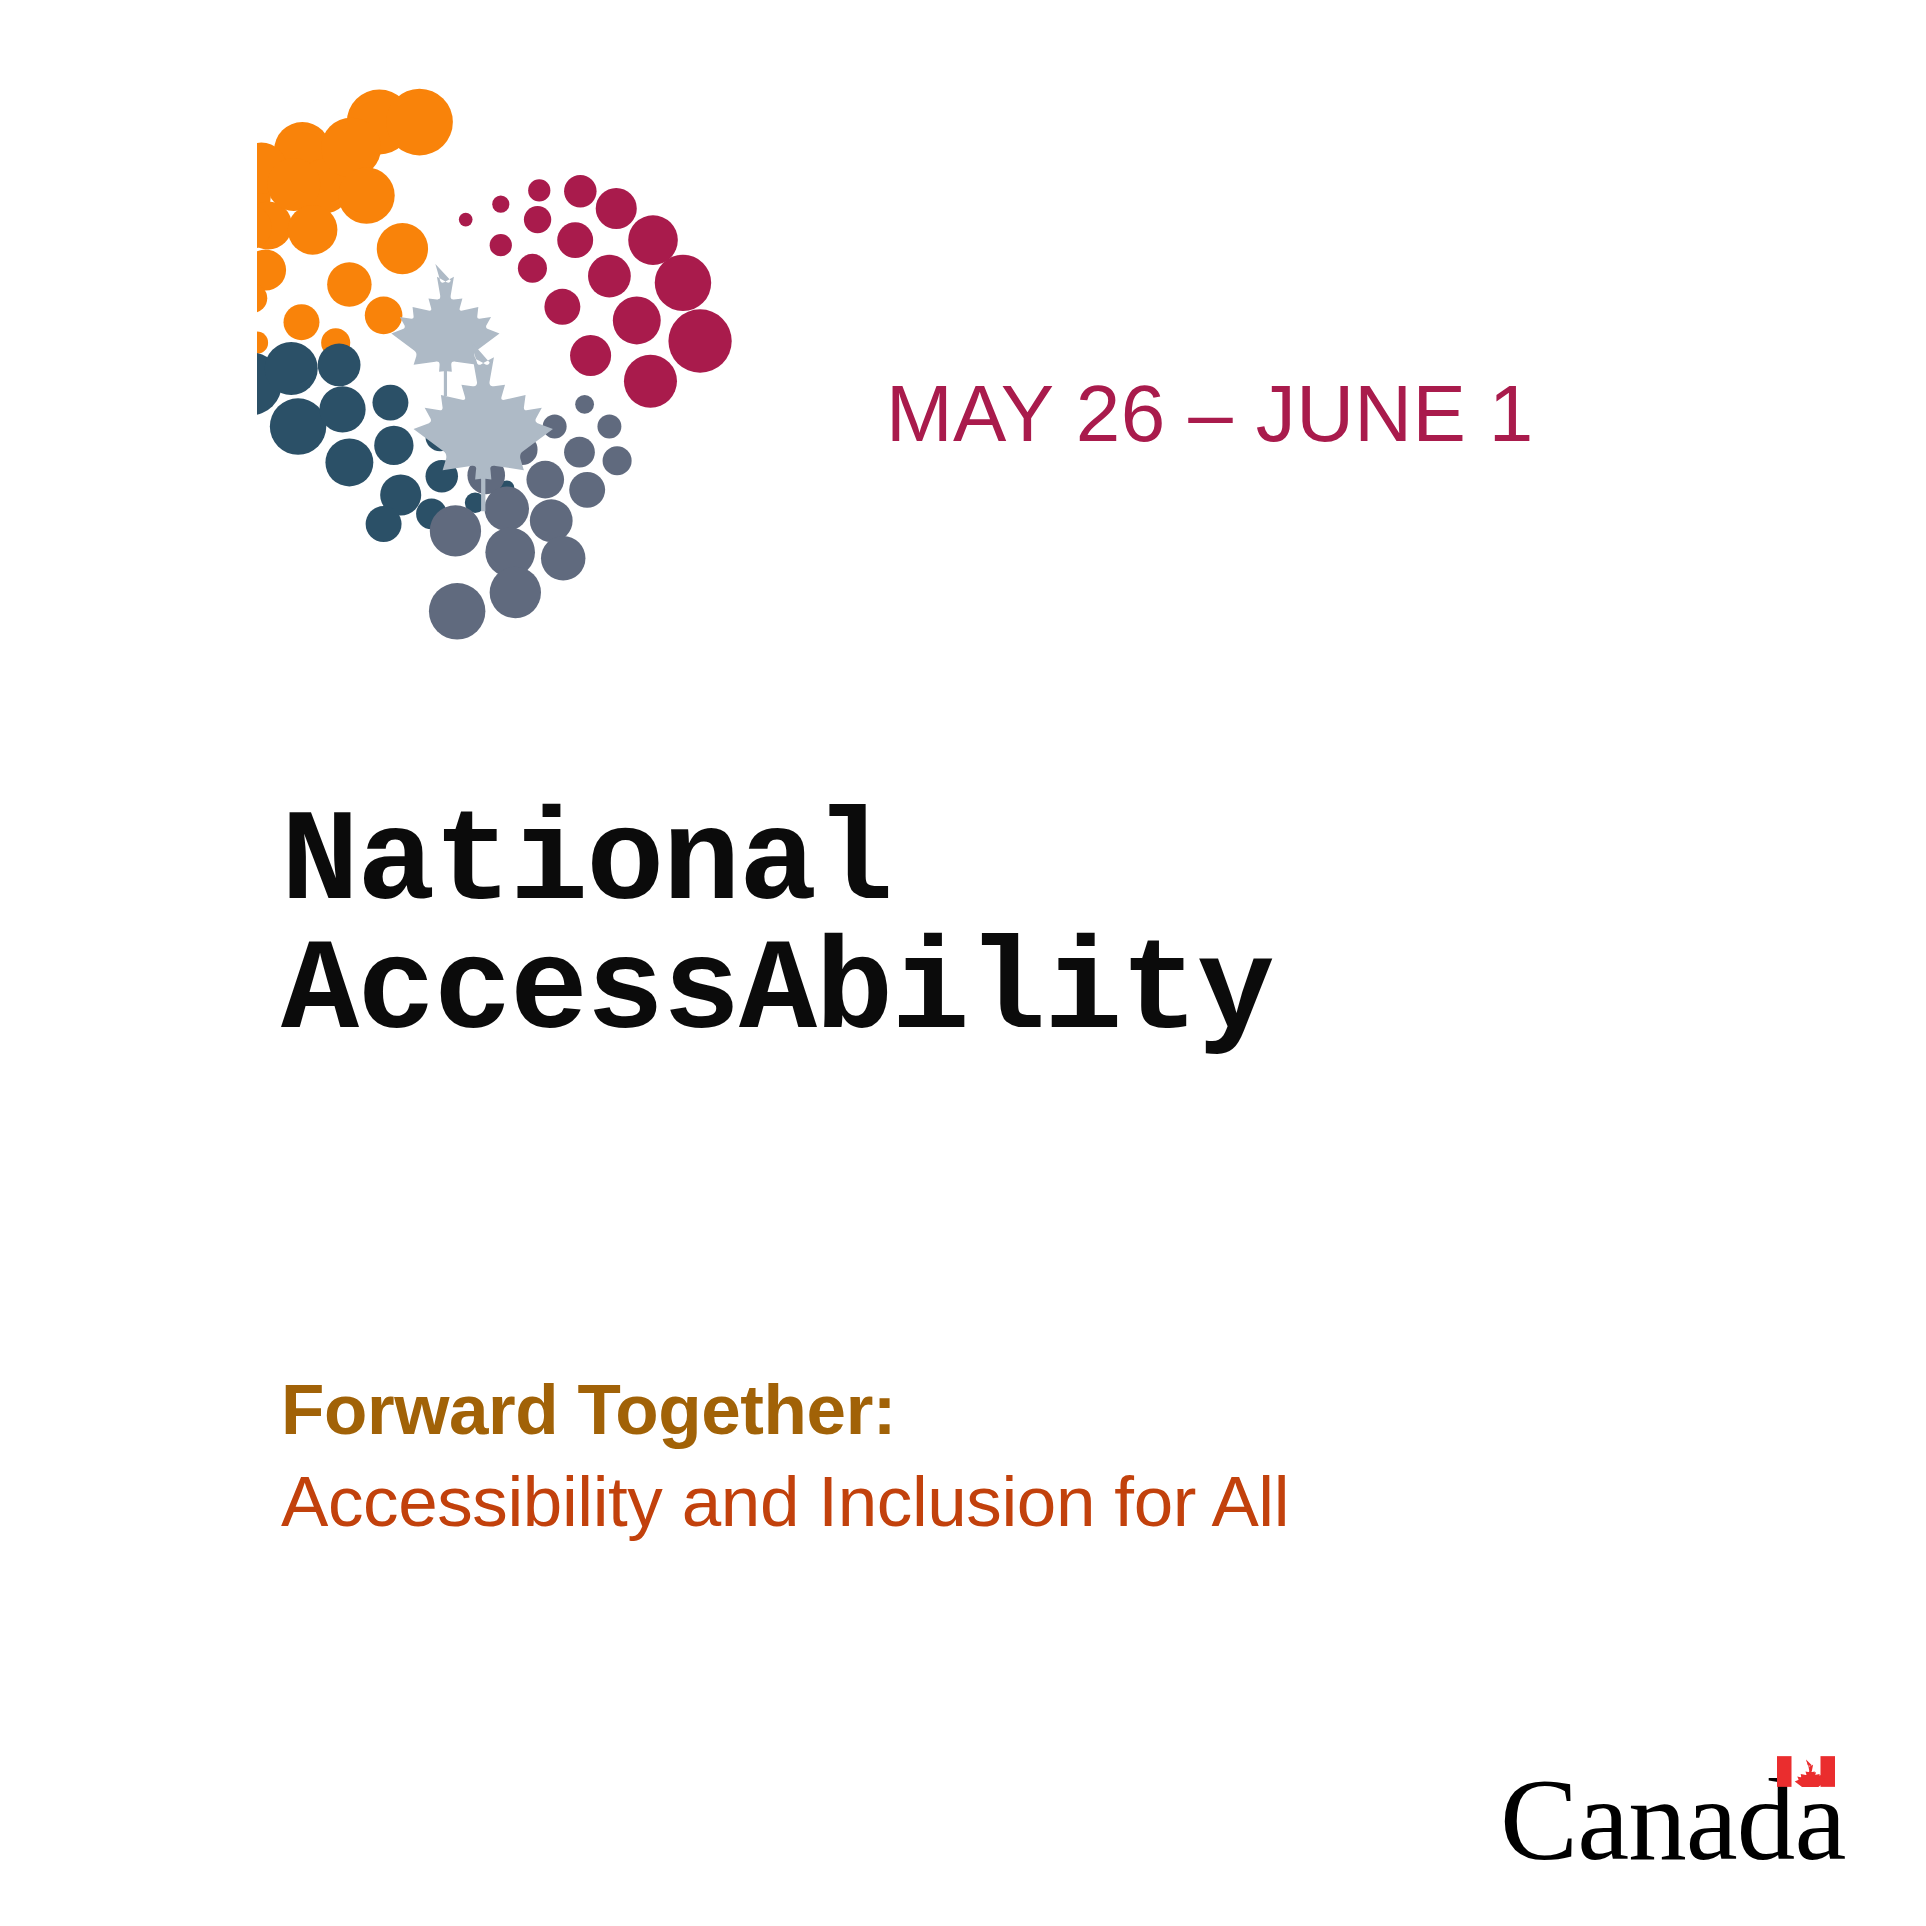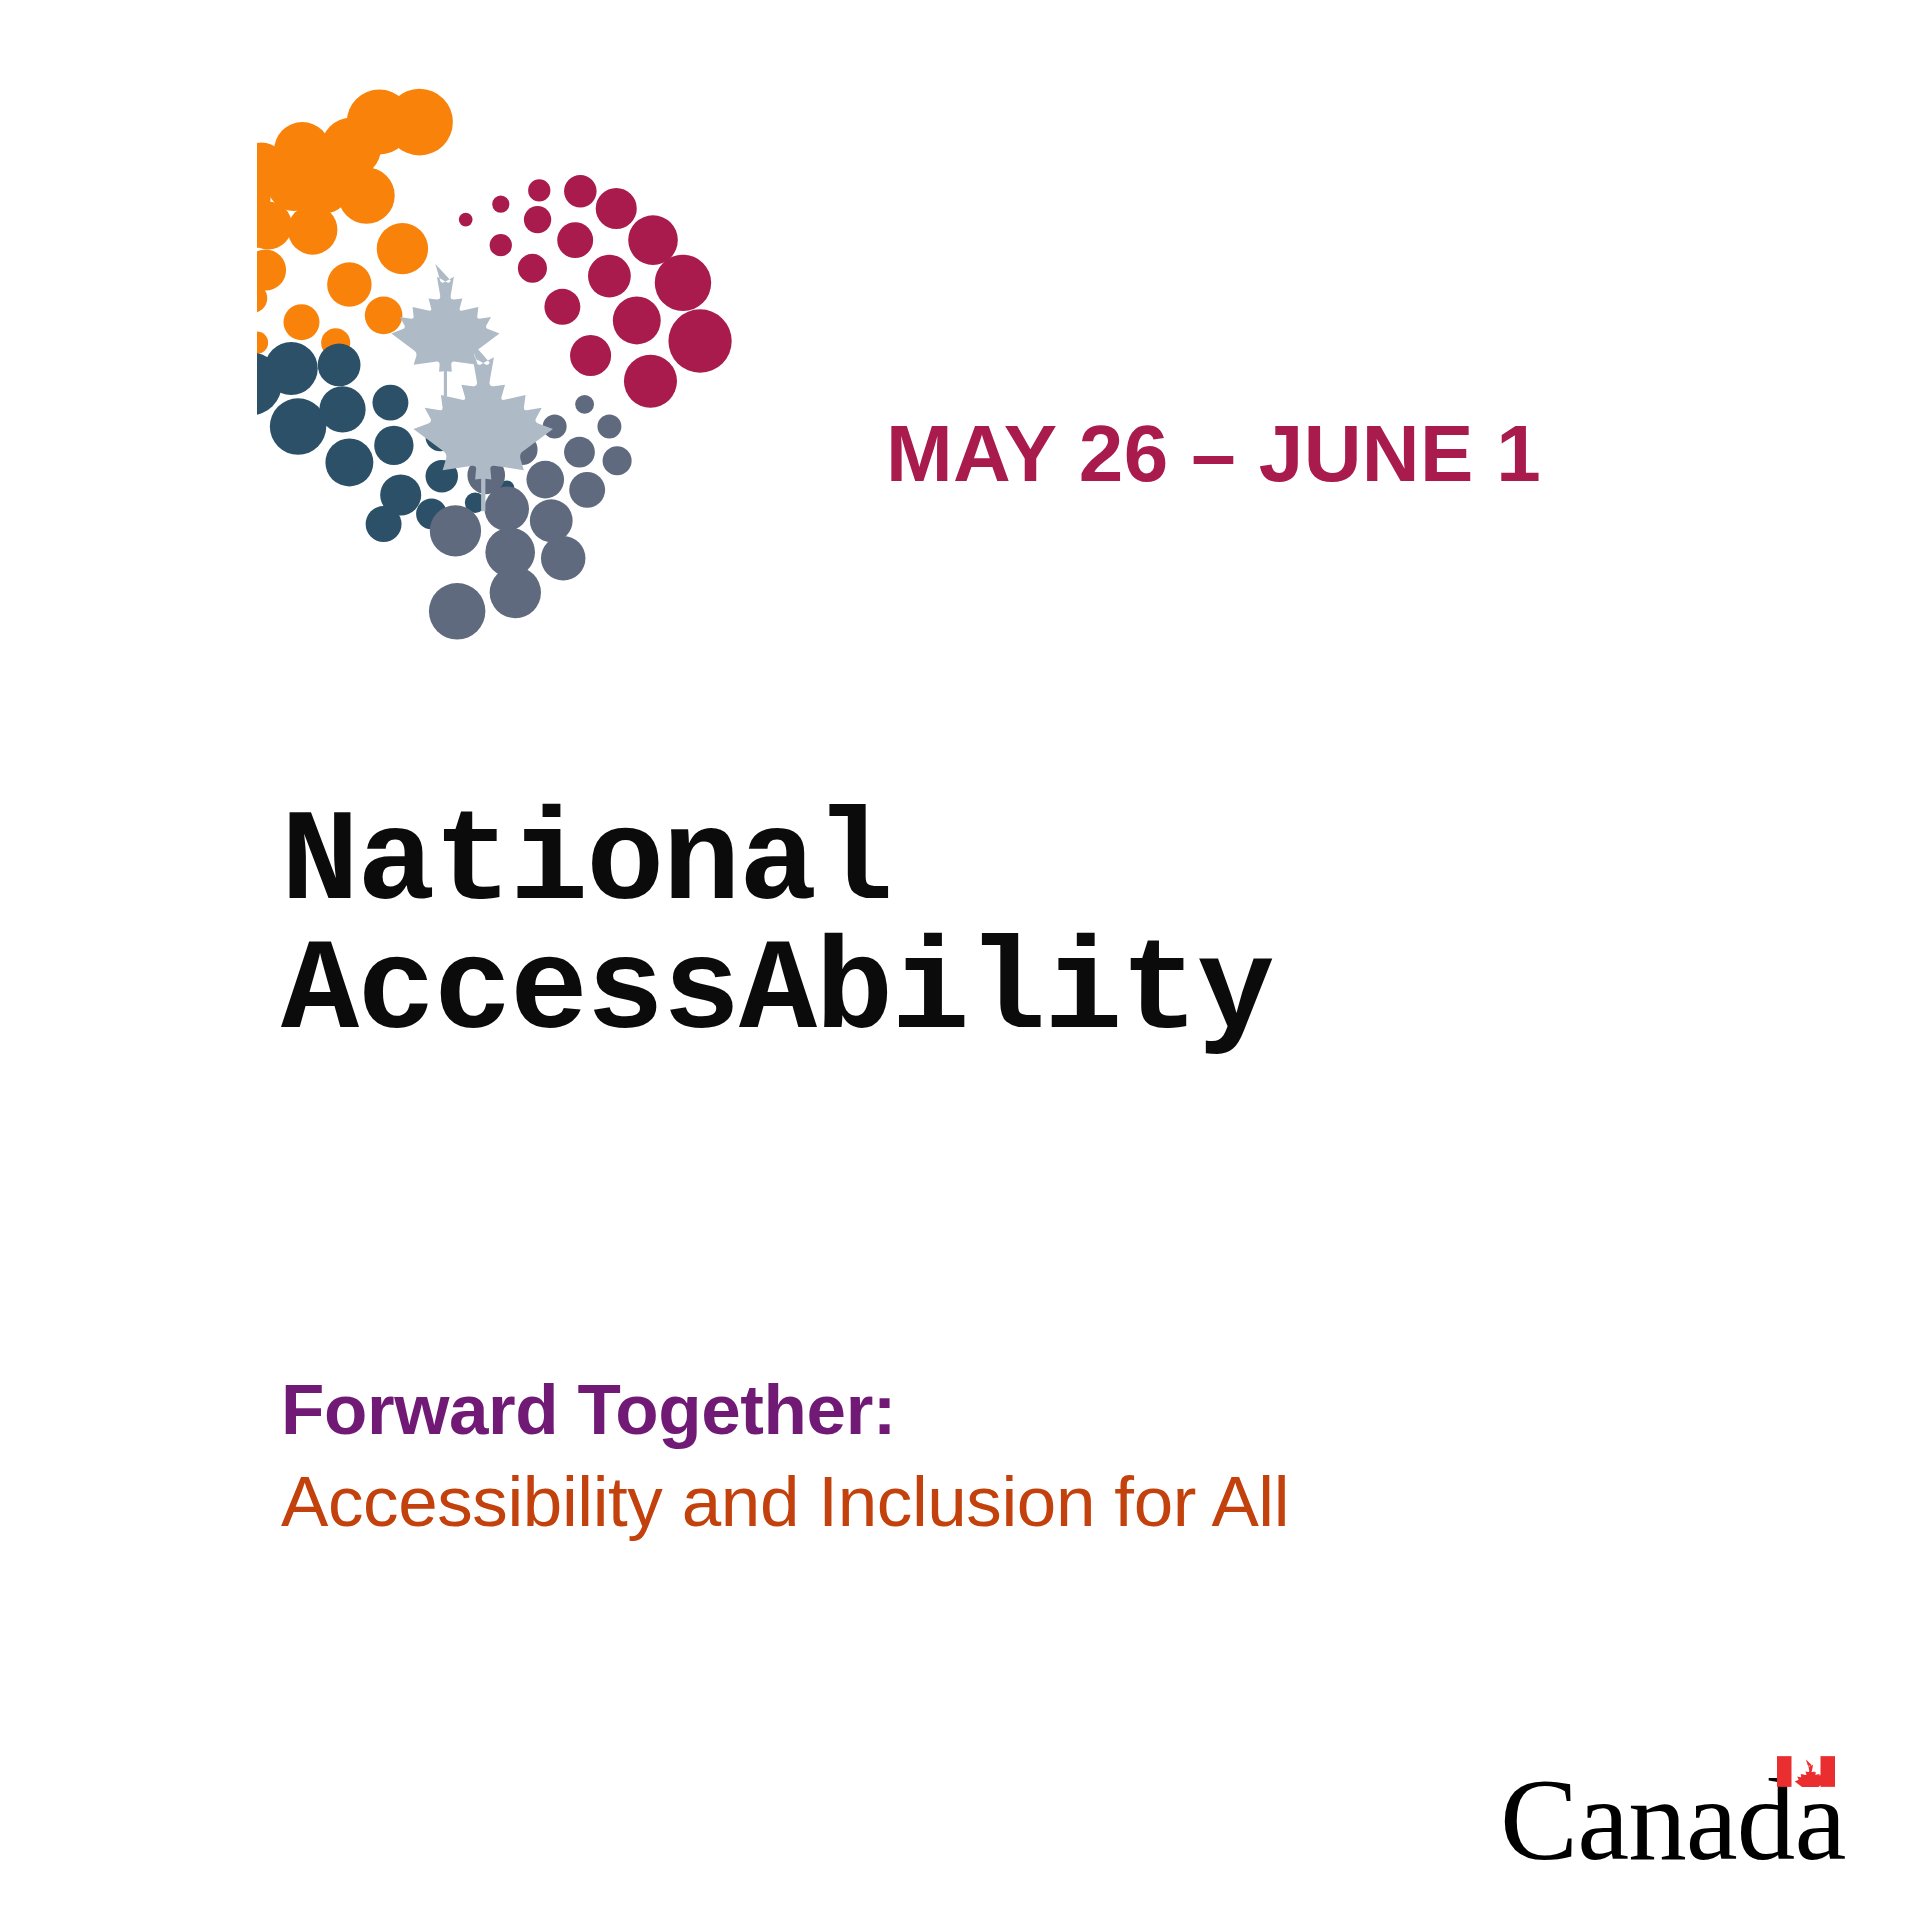--- a/index.html
+++ b/index.html
@@ -33,26 +33,25 @@
   }
   #logo-svg { display: block; width: 479px; height: 599px; }
 
   
   #date-line {
     position: absolute;
     left: 886px;
     top: 374px;
     color: #A91B4C;
     font-size: 80px;
-    font-weight: bold;
+    font-weight: normal;
     letter-spacing: 0.4px;
     white-space: nowrap;
     line-height: 1;
     font-family: "Liberation Sans", sans-serif;
-    margin-top: 40px;
   }
 
   
   #headline {
     position: absolute;
     left: 281px;
     top: 800px;
     width: 1370px;
     line-height: 0.99;
     font-weight: bold;
@@ -67,21 +66,21 @@
   
   #subtitle {
     position: absolute;
     left: 281px;
     top: 1368px;
     width: 1455px;
     font-family: "Liberation Sans", sans-serif;
   }
   #subtitle .theme {
     display: block;
-    color: #701a75;
+    color: #a16207;
     font-weight: bold;
     font-size: 71px;
     line-height: 1.18;
     letter-spacing: -0.4px;
     white-space: nowrap;
   }
   #subtitle .tagline {
     display: block;
     color: #c2410c;
     font-weight: normal;

